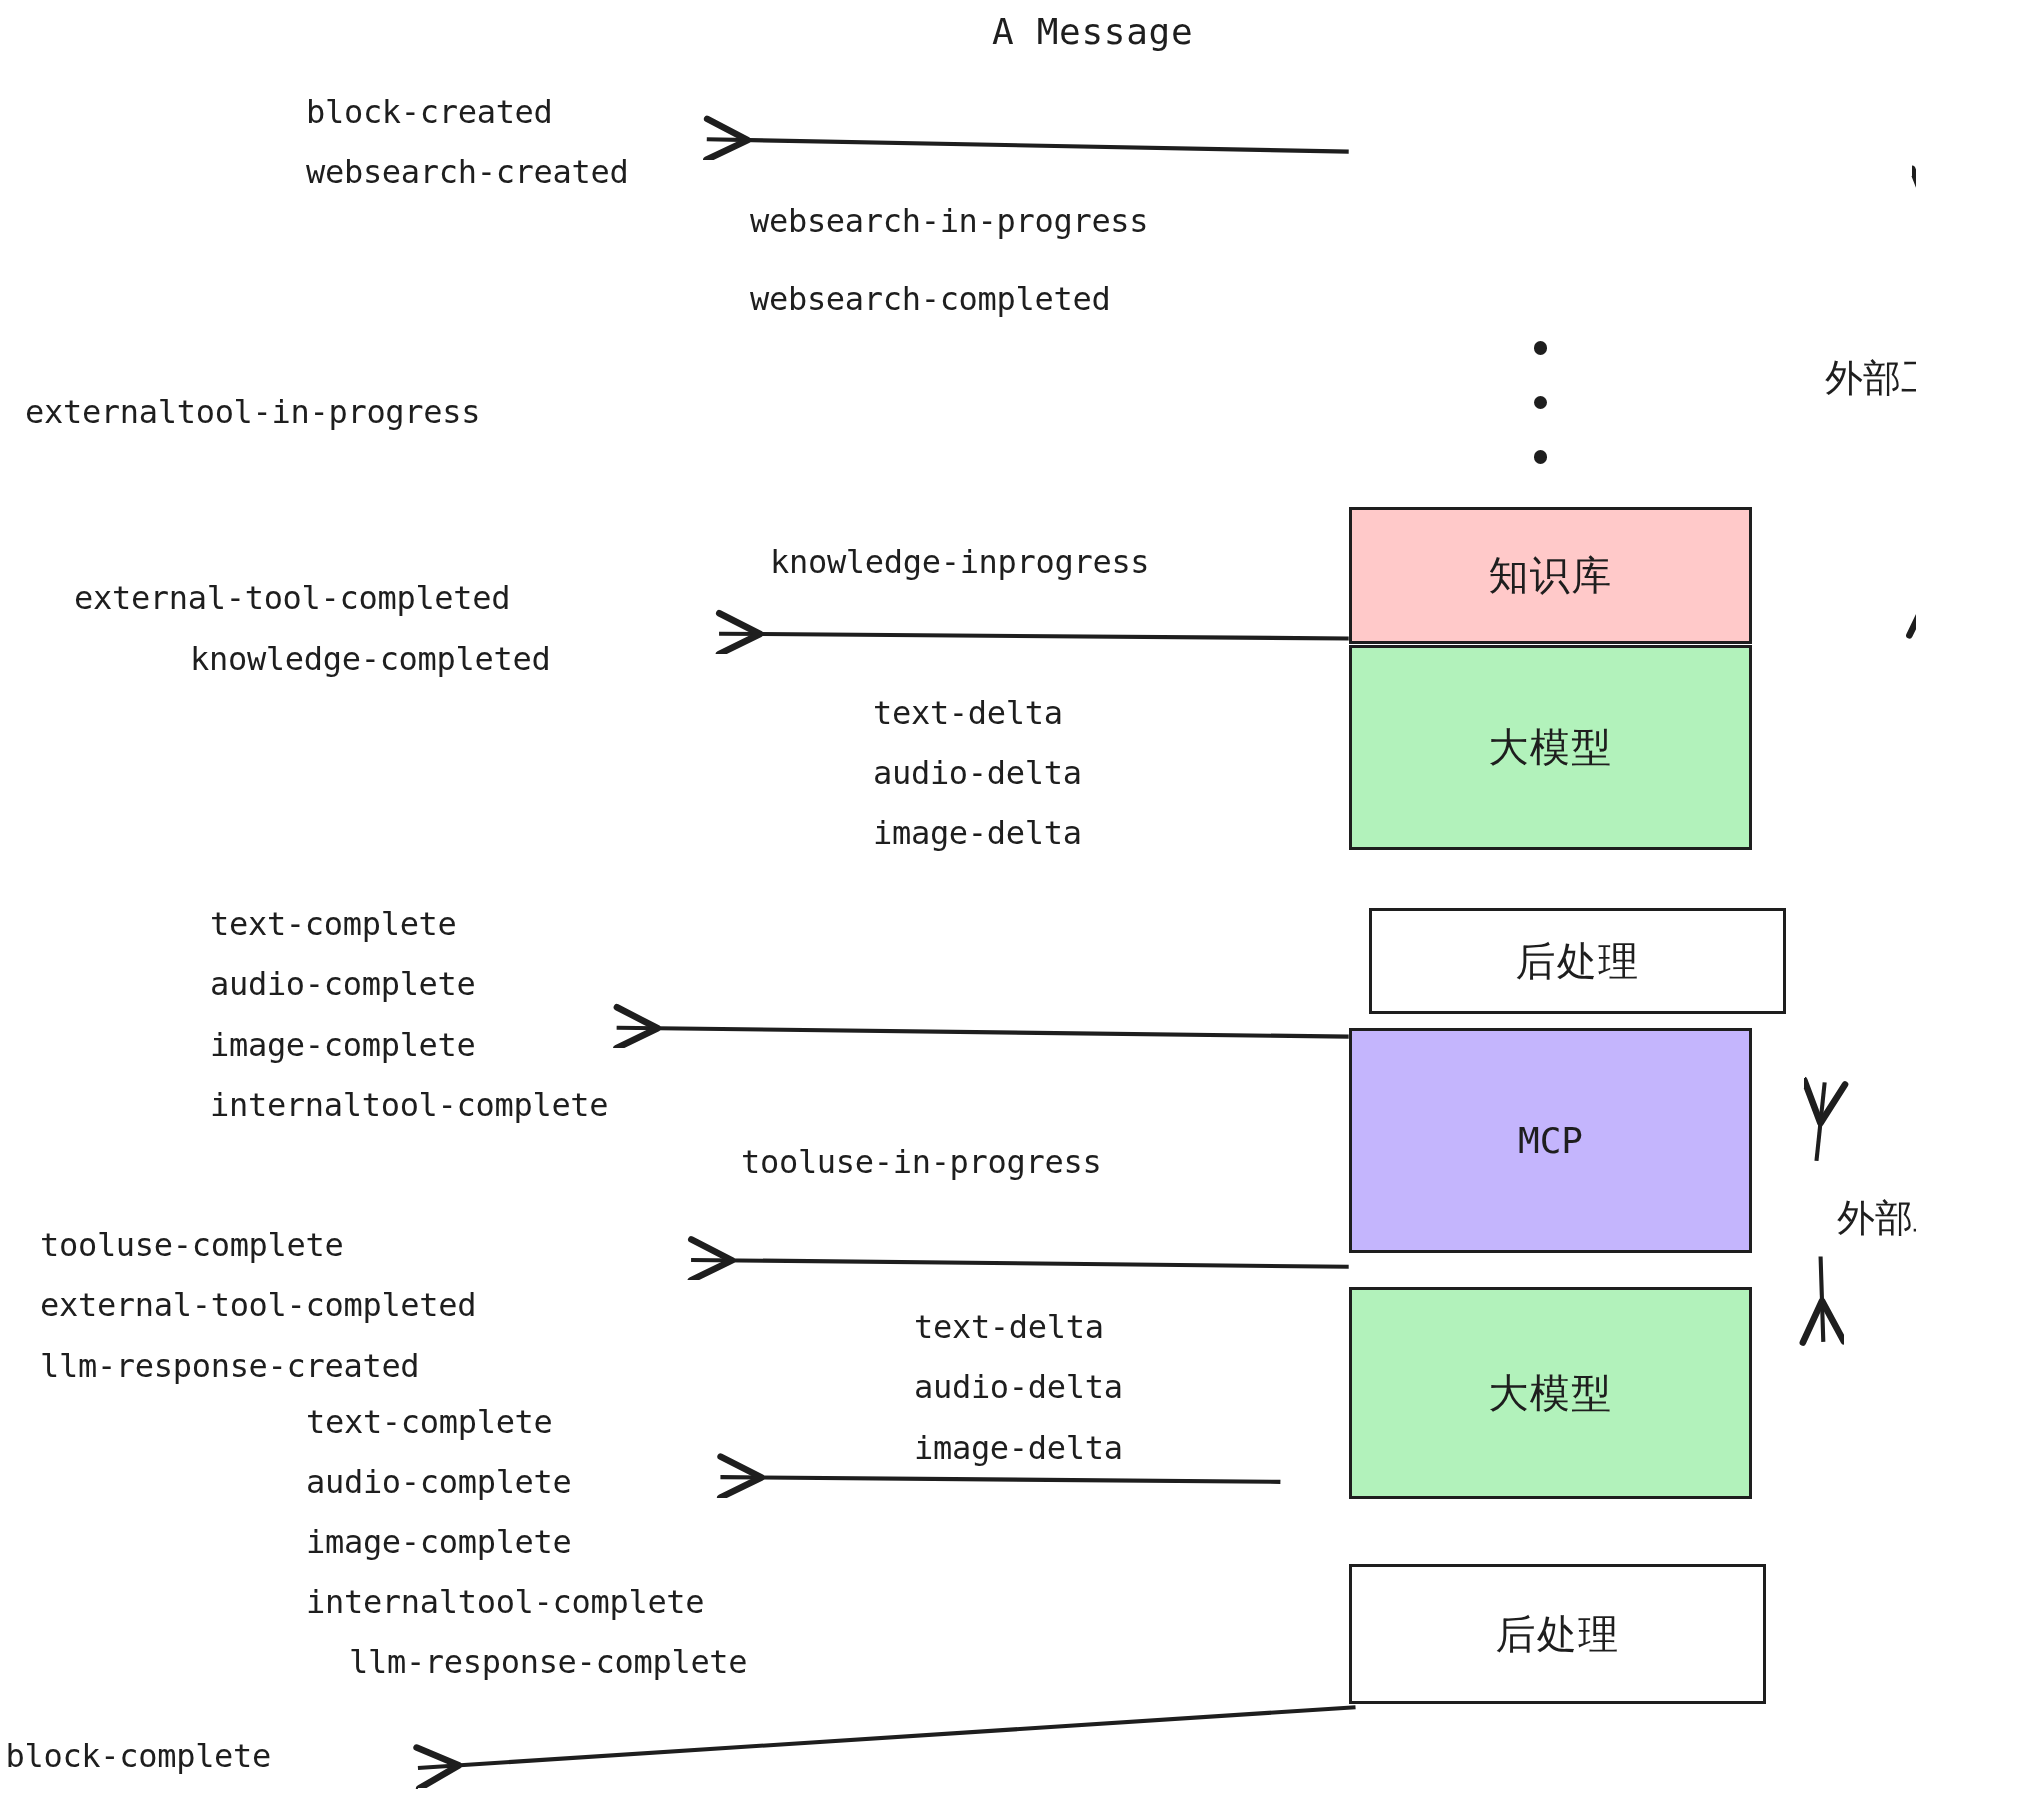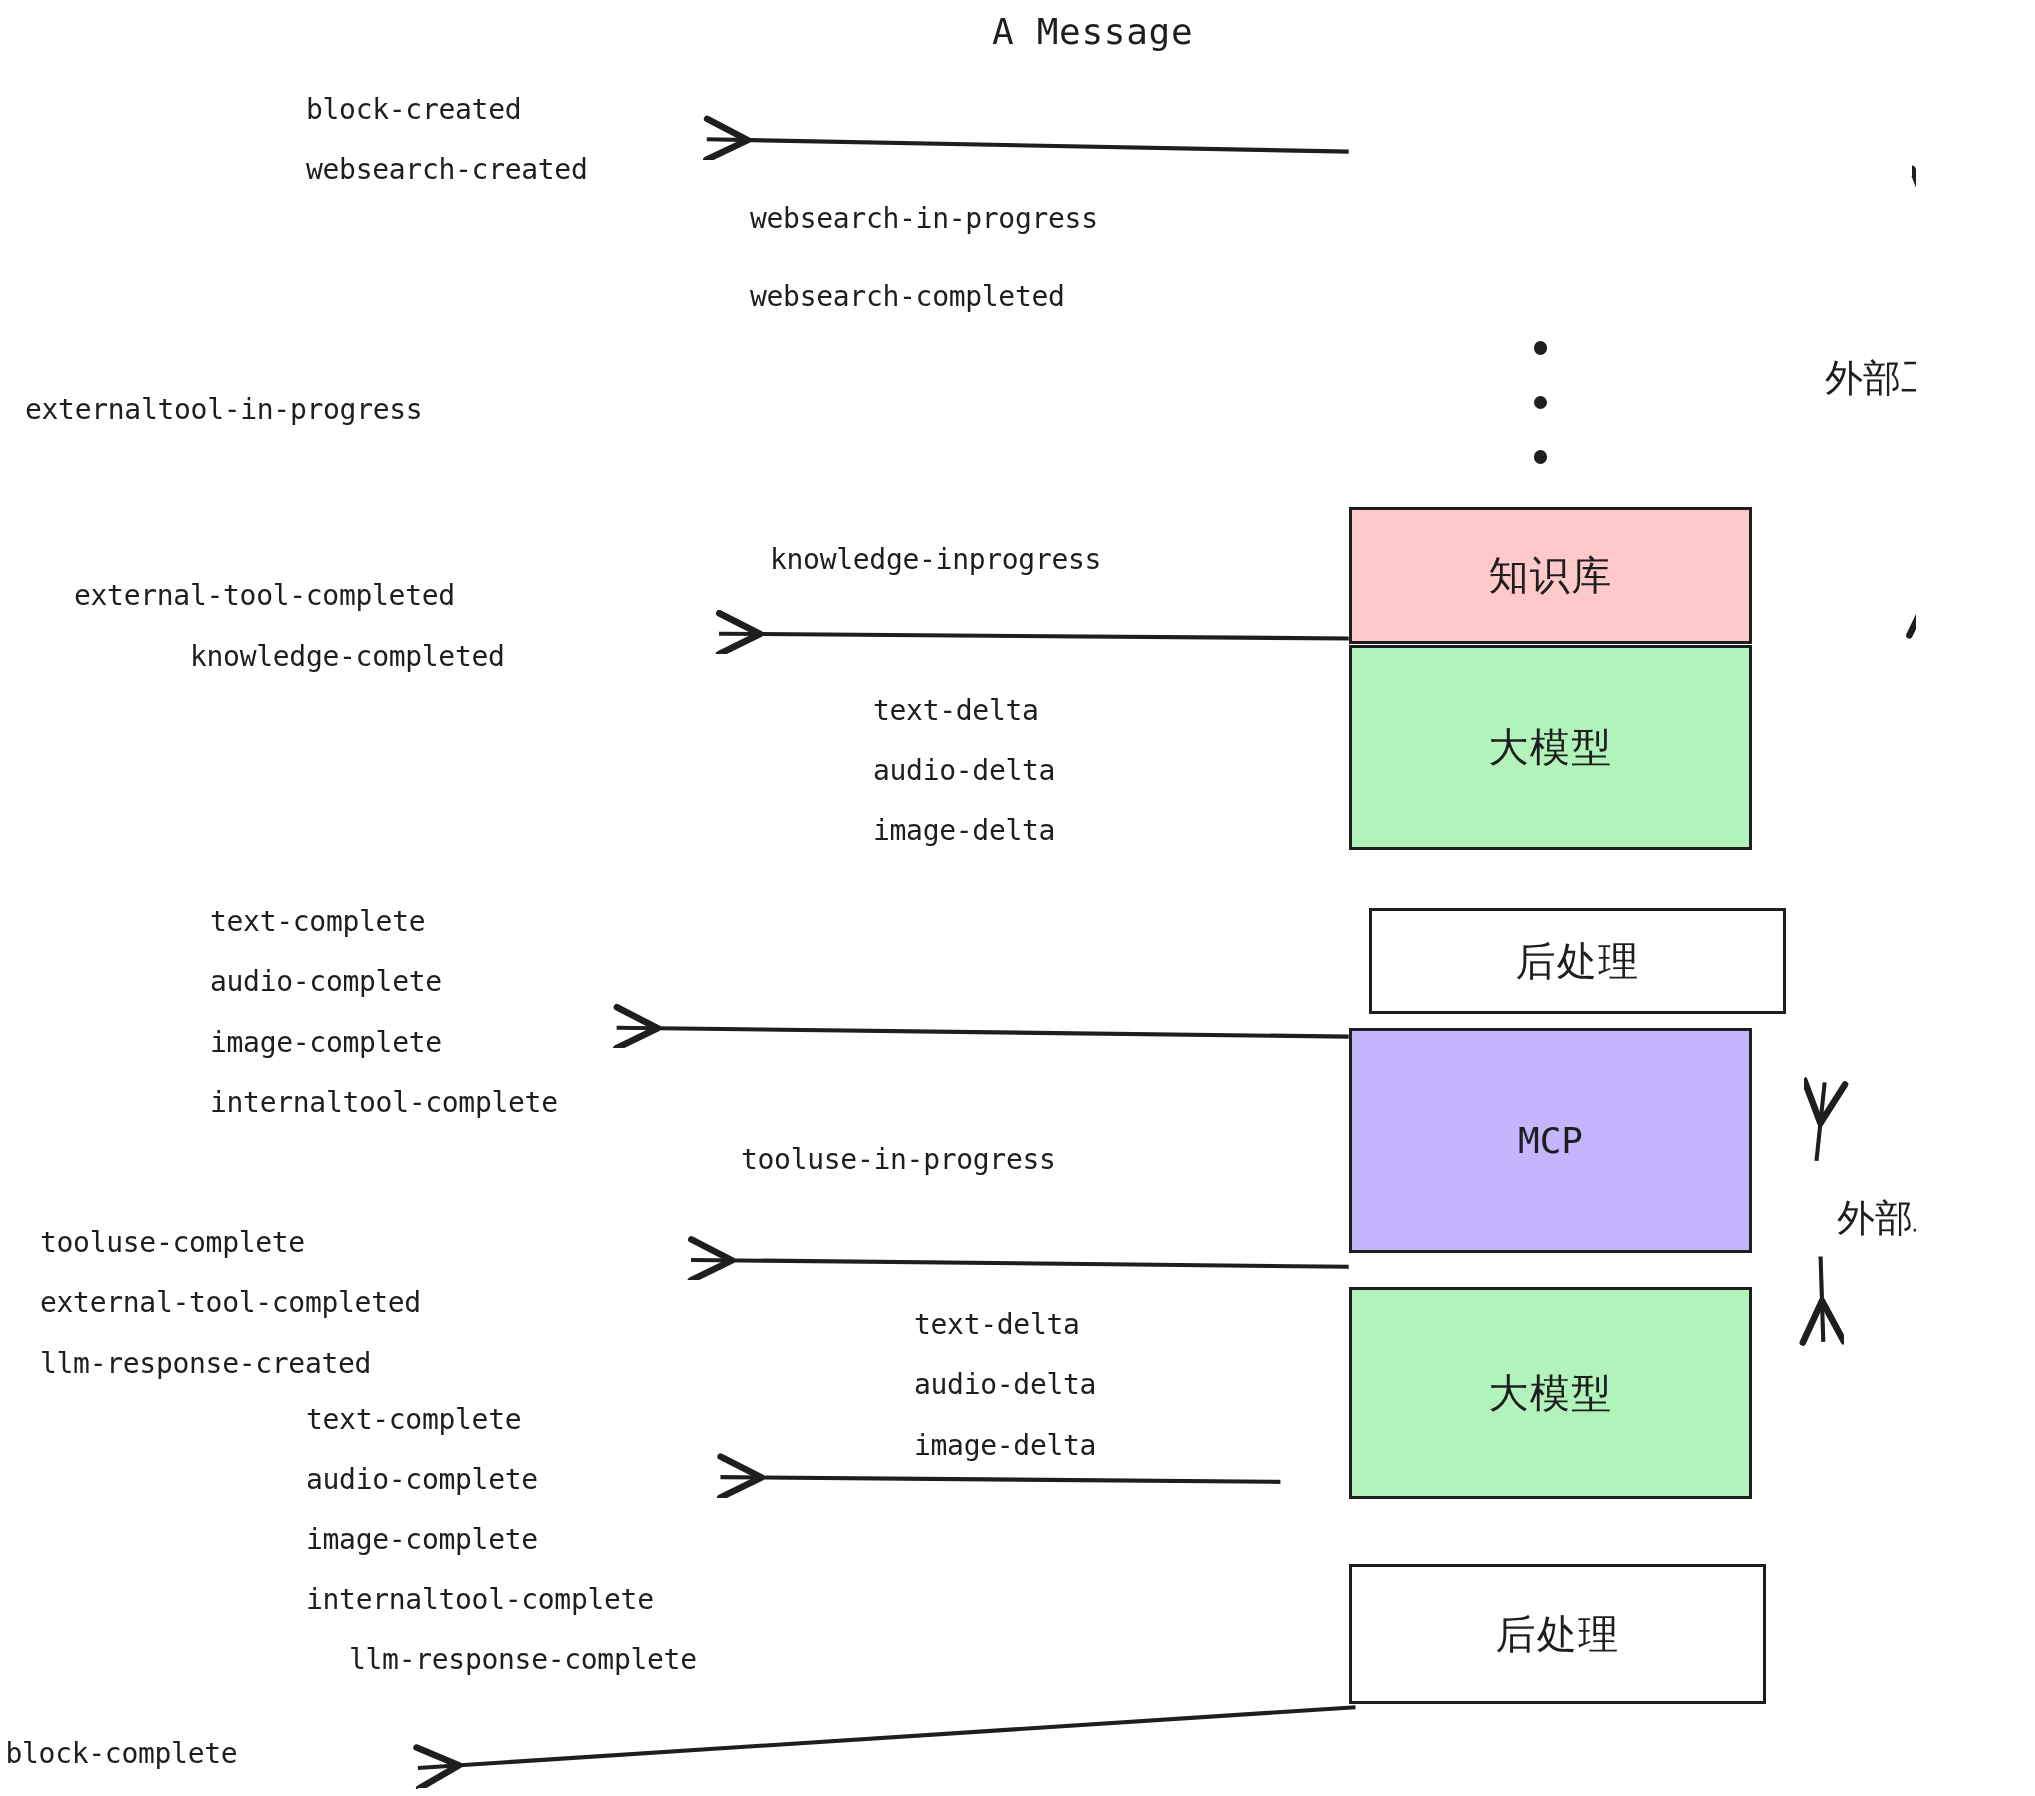--- a/index.html
+++ b/index.html
@@ -14,21 +14,21 @@
     height: 1796px;
     background: #ffffff;
     overflow: hidden;
     font-family: "DejaVu Sans Mono", "Liberation Mono", monospace;
     color: #1e1e1e;
   }
   
   .lbl {
     position: absolute;
     font-family: "DejaVu Sans Mono", "Liberation Mono", monospace;
-    font-size: 28px;
+    font-size: 32px;
     line-height: 1.02;
     color: #1e1e1e;
     white-space: nowrap;
     letter-spacing: -0.3px;
   }
   .lbl.cn {
     font-family: "DejaVu Sans", "Liberation Sans", sans-serif;
     letter-spacing: 0px;
     margin-top: 21px;
   }

